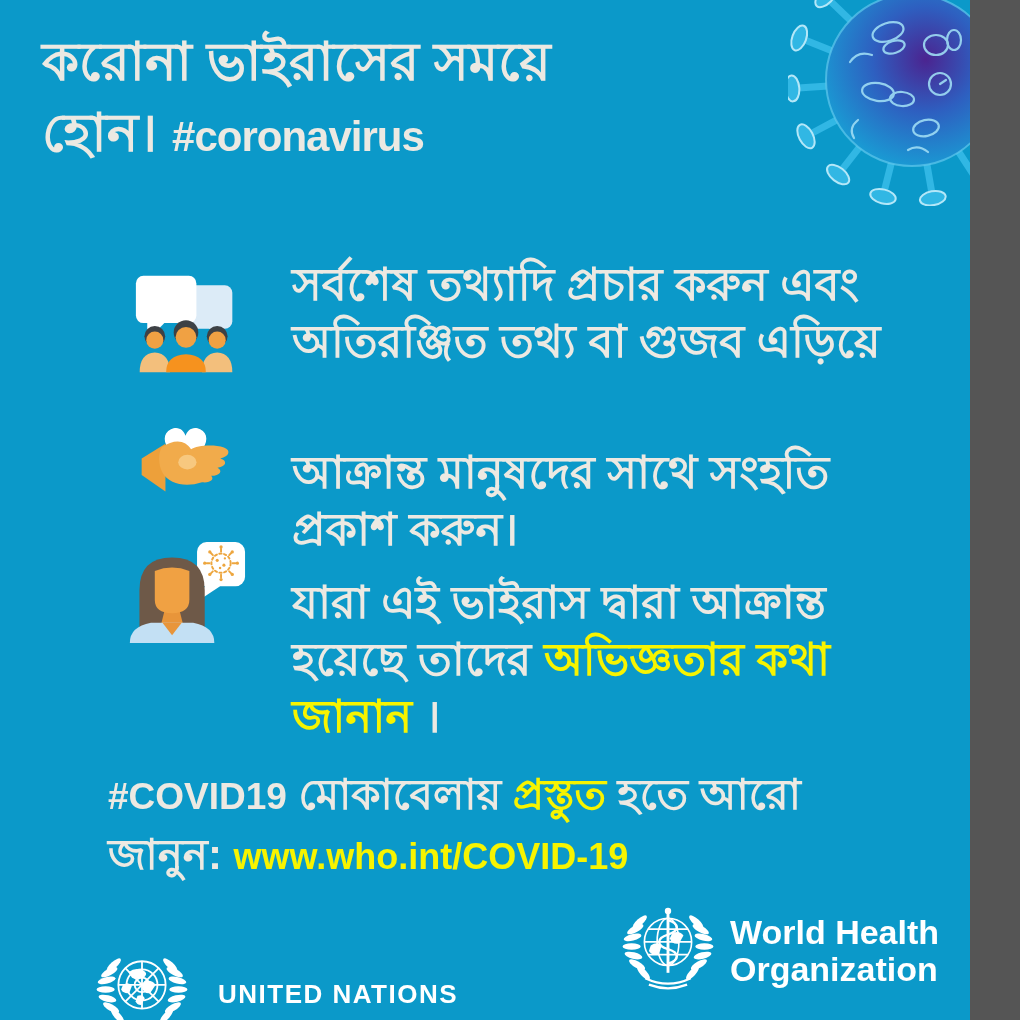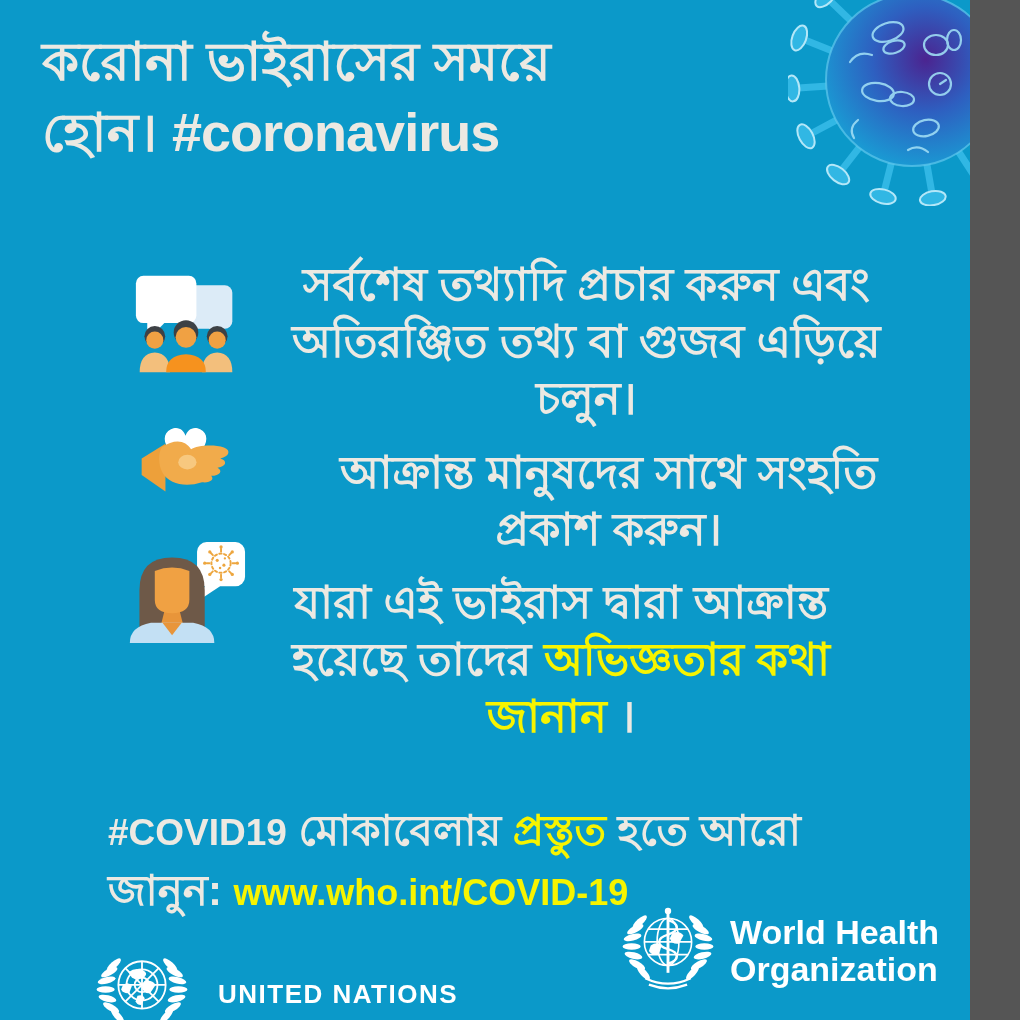--- a/index.html
+++ b/index.html
@@ -5,36 +5,36 @@
   html,body{margin:0;padding:0;background:#555;}
   .poster{
     position:relative;width:970px;height:1020px;overflow:hidden;
     background:#0b99c9;
     font-family:Liberation Sans, sans-serif;
   }
   
   .title{position:absolute;left:42px;top:26px;z-index:2;}
   .title-line{font-size:53px;line-height:71px;font-weight:600;color:#ece9e2;white-space:nowrap;}
   .yellow{color:#f7f400;}
-  .hashtag{font-size:54px;font-weight:700;letter-spacing:-1px;text-align:center;}
+  .hashtag{font-size:42px;font-weight:700;letter-spacing:-1px;text-align:center;}
   
   .virus-wrap{position:absolute;right:0;top:0;width:182px;height:206px;z-index:1;}
   
   .tip{position:absolute;left:110px;display:flex;}
   .tip .icon-cell{width:152px;display:flex;justify-content:center;align-items:flex-start;flex:0 0 152px;}
-  .tip .tip-text{margin-left:30px;font-size:45px;line-height:57px;font-weight:600;color:#ece9e2;text-align:center;}
+  .tip .tip-text{margin-left:30px;font-size:45px;line-height:57px;font-weight:600;color:#ece9e2;}
   .tip .tip-text div{white-space:nowrap;}
   .tip1{top:256px;}
   .tip1 .icon-cell{padding-top:16px;}
-  .tip2{top:406px;gap:48px;}
+  .tip2{top:406px;}
   .tip2 .tip-text{margin-top:38px;}
   .tip3{top:542px;}
   .tip3 .tip-text{margin-top:32px;}
   
-  .cta{position:absolute;left:108px;top:802px;font-size:42px;line-height:58px;font-weight:600;color:#ece9e2;}
+  .cta{position:absolute;left:108px;top:766px;font-size:42px;line-height:58px;font-weight:600;color:#ece9e2;}
   .cta div{white-space:nowrap;}
   .cta .latin{font-size:37px;font-weight:700;}
   .cta .url{font-size:36px;font-weight:700;color:#f7f400;}
   
   .footer-un{position:absolute;left:92px;top:944px;display:flex;align-items:center;}
   .un-label{margin-left:26px;color:#ffffff;font-size:26px;font-weight:700;letter-spacing:1.5px;white-space:nowrap;}
   .footer-who{position:absolute;left:618px;top:901px;display:flex;align-items:center;}
   .who-label{margin-left:12px;color:#ffffff;font-size:34px;line-height:37px;font-weight:700;white-space:nowrap;}
 </style>
 </head>
@@ -121,21 +121,20 @@
         <g>
           <circle cx="55" cy="62" r="13" fill="#3d4145"></circle>
           <circle cx="55" cy="67" r="11" fill="#f0a143"></circle>
           <path d="M34 104 Q34 86 55 85 Q76 86 76 104 Z" fill="#f6921e"></path>
         </g>
       </svg>
     </div>
     <div class="tip-text">
       <div>সর্বশেষ তথ্যাদি প্রচার করুন এবং</div>
       <div>অতিরঞ্জিত তথ্য বা গুজব এড়িয়ে</div>
-      <div>চলুন।</div>
     </div>
   </section>
 
   <section class="tip tip2">
     <div class="icon-cell">
       <svg width="96" height="94" viewBox="0 0 105 100">
         <path d="M52 62 L36 48 C27 40 27 28 36 24 C44 20 50 25 52 31 C54 25 60 20 68 24 C77 28 77 40 68 48 Z" fill="#ffffff"></path>
         <path d="M4 56 L30 40 L30 92 L4 74 Z" fill="#eda03a"></path>
         <path d="M26 44 C40 34 52 36 58 46 C64 42 82 40 94 44 C102 47 100 54 90 56 C98 58 97 65 87 66 C93 69 90 75 80 75 C84 79 79 83 70 82 C52 88 34 84 27 72 C22 63 22 50 26 44 Z" fill="#f1ab4b"></path>
         <ellipse cx="54" cy="60" rx="10" ry="8" fill="#f7c87f"></ellipse>

